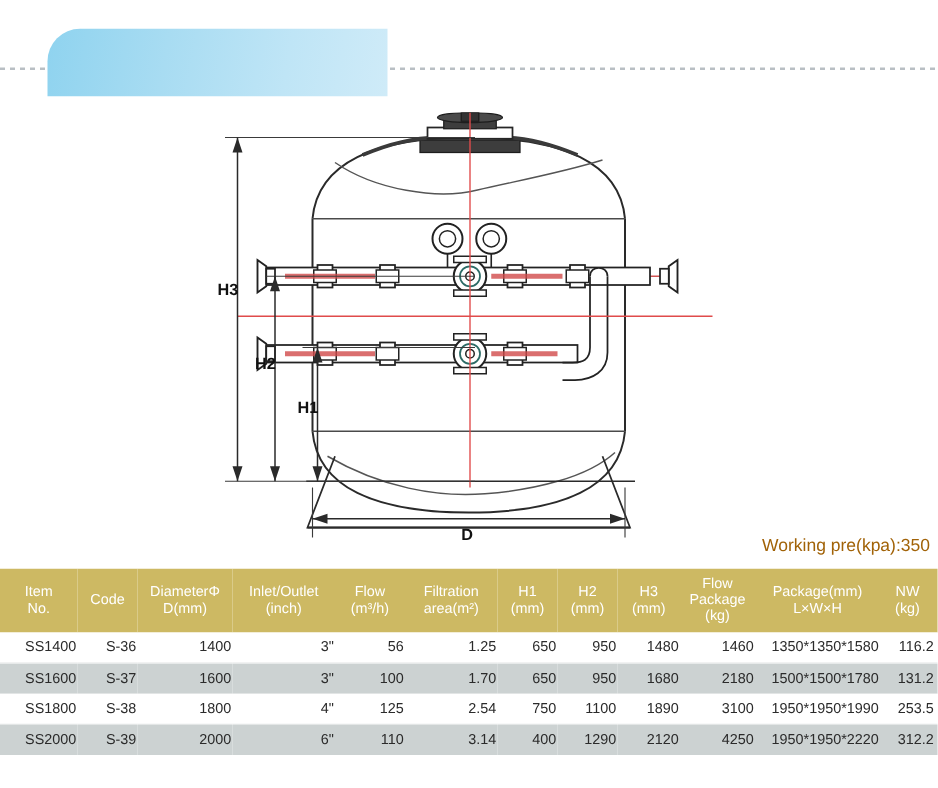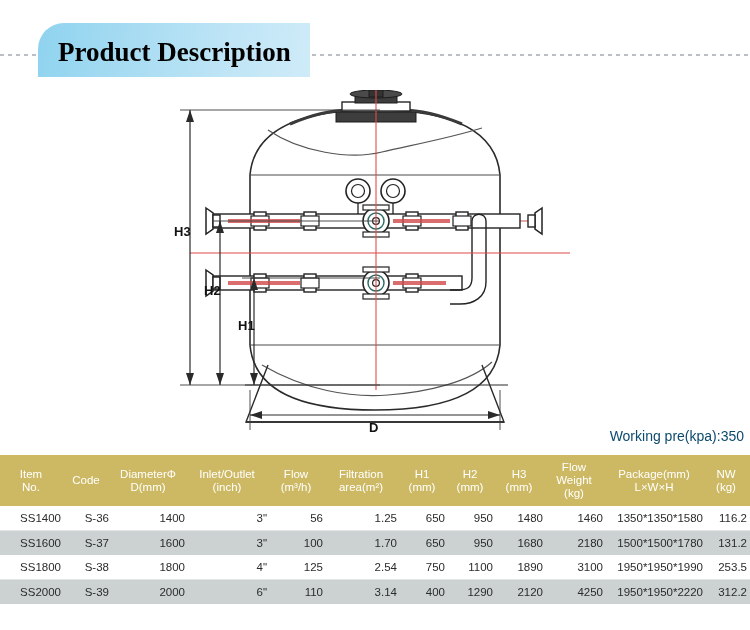--- a/index.html
+++ b/index.html
@@ -23,21 +23,21 @@
     position:absolute;left:58px;top:32px;width:240px;height:40px;
     font-family:"Liberation Serif", serif;font-weight:bold;font-size:27px;
     color:#000000;letter-spacing:0px;line-height:40px;white-space:nowrap;
   }
   
   #diagram{position:absolute;left:150px;top:90px;width:450px;height:345px;}
   #diagram svg{display:block;}
   
   #working-pressure{
     position:absolute;right:6px;top:428px;
-    font-size:14px;color:#0c4a6e;white-space:nowrap;
+    font-size:14px;color:#a16207;white-space:nowrap;
   }
   
   #spec-table{
     position:absolute;left:0;top:455px;width:750px;
     border-collapse:collapse;table-layout:fixed;
   }
   #spec-table th{
     background:#cdb963;color:#ffffff;font-weight:normal;font-size:11.5px;
     line-height:13px;padding:6px 1px;vertical-align:middle;text-align:center;
   }
@@ -48,21 +48,20 @@
   #spec-table tbody tr:nth-child(odd)  td{background:#ffffff;}
   #spec-table tbody tr:nth-child(even) td{background:#ccd2d2;}
   #spec-table tbody tr:nth-child(odd)  td{border-bottom:1px solid #e3e6e6;}
 </style>
 </head>
 <body>
 
 <div id="header-area">
   <div id="dotted-rule"></div>
   <div id="banner"></div>
-  <div id="banner-title">Product Description</div>
 </div>
 
 <div id="diagram">
 <svg width="450" height="345" viewBox="0 0 450 345" xmlns="http://www.w3.org/2000/svg">
   <defs>
     <g id="valvebody">
       <circle cx="0" cy="0" r="13" fill="#ffffff" stroke="#222" stroke-width="1.6"></circle>
       <circle cx="0" cy="0" r="8" fill="#ffffff" stroke="#2b6b66" stroke-width="1.4"></circle>
       <circle cx="0" cy="0" r="3.4" fill="#ffffff" stroke="#222" stroke-width="1.2"></circle>
       <rect x="-13" y="-16" width="26" height="5" fill="#ffffff" stroke="#222" stroke-width="1.2"></rect>
@@ -272,21 +271,21 @@
         <th>
           <div>H2</div>
           <div>(mm)</div>
         </th>
         <th>
           <div>H3</div>
           <div>(mm)</div>
         </th>
         <th>
           <div>Flow</div>
-          <div>Weight</div>
+          <div>Package</div>
           <div>(kg)</div>
         </th>
         <th>
           <div>Package(mm)</div>
           <div>L×W×H</div>
         </th>
         <th>
           <div>NW</div>
           <div>(kg)</div>
         </th>

